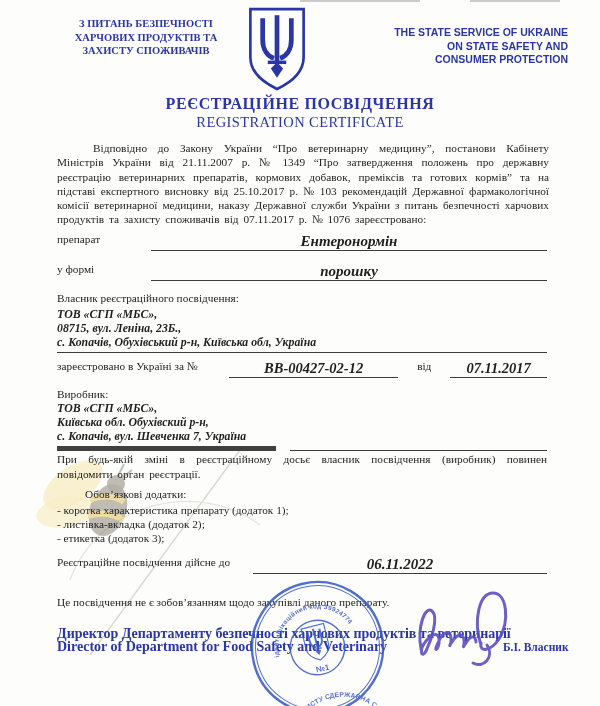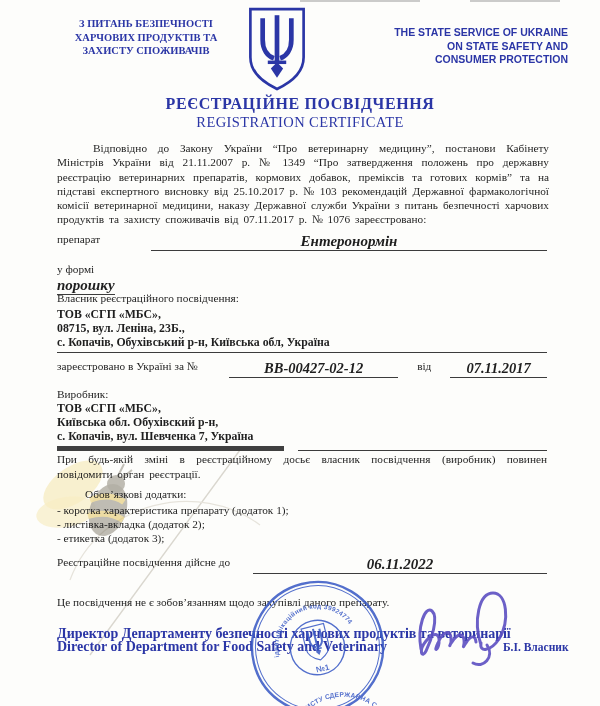--- a/index.html
+++ b/index.html
@@ -23,21 +23,21 @@
   
   .preamble { position:absolute; left:57px; top:141px; width:492px;
     font-size:11.3px; line-height:14.3px; text-align:justify; text-align-last:left;
     text-indent:36px; word-spacing:2px; }
   .frow { position:absolute; left:57px; width:490px; display:flex; align-items:flex-start; }
   .flabel { font-size:11.3px; flex:none; padding-bottom:2px; }
   .uline { border-bottom:1px solid #3c3c3c; text-align:center;
     font-weight:bold; font-style:italic; font-size:15px; line-height:16px; padding-bottom:1px; }
   .grow { flex:1; }
   .sect-label { position:absolute; left:57px; font-size:11.3px; }
-  .bi { font-weight:bold; font-size:11.8px; line-height:14.2px; }
+  .bi { font-weight:bold; font-style:italic; font-size:11.8px; line-height:14.2px; }
   .owner-block { position:absolute; left:57px; top:307px; width:490px; }
   .owner-block .l3 { border-bottom:1px solid #3c3c3c; padding-bottom:2px; }
   .manuf-block { position:absolute; left:57px; top:401px; width:490px; }
   .manuf-l3 { display:flex; }
   .manuf-l3 .seg1 { border-bottom:5px solid #404040; padding-bottom:2px; flex:none; padding-right:30px; }
   .manuf-l3 .seg2 { border-bottom:1px solid #3c3c3c; flex:1; margin-left:14px; }
   .justified { text-align:justify; text-align-last:left; word-spacing:2px; }
   .change-notice { position:absolute; left:57px; top:452px; width:490px; font-size:11.3px; line-height:14.5px; }
   .attach-list { position:absolute; left:57px; top:503px; font-size:11.3px; line-height:14.2px; }
   .note { position:absolute; left:57px; top:596px; font-size:11.3px; }
@@ -111,21 +111,21 @@
   <div class="title-ua">РЕЄСТРАЦІЙНЕ ПОСВІДЧЕННЯ</div>
   <div class="title-en">REGISTRATION CERTIFICATE</div>
 
   <div class="preamble">Відповідно до Закону України “Про ветеринарну медицину”, постанови Кабінету Міністрів України від 21.11.2007 р. № 1349 “Про затвердження положень про державну реєстрацію ветеринарних препаратів, кормових добавок, преміксів та готових кормів” та на підставі експертного висновку від 25.10.2017 р. № 103 рекомендацій Державної фармакологічної комісії ветеринарної медицини, наказу Державної служби України з питань безпечності харчових продуктів та захисту споживачів від 07.11.2017 р. № 1076 зареєстровано:</div>
 
   <div class="frow" style="top:233px;">
     <div class="flabel" style="width:94px;">препарат</div>
     <div class="uline grow">Ентеронормін</div>
   </div>
 
-  <div class="frow" style="top:263px;flex-direction:column;">
+  <div class="frow" style="top:263px;">
     <div class="flabel" style="width:94px;">у формі</div>
     <div class="uline grow">порошку</div>
   </div>
 
   <div class="sect-label" style="top:292px;">Власник реєстраційного посвідчення:</div>
   <div class="owner-block">
     <div class="bi">ТОВ «СГП «МБС»,</div>
     <div class="bi">08715, вул. Леніна, 23Б.,</div>
     <div class="bi l3">с. Копачів, Обухівський р-н, Київська обл, Україна</div>
   </div>

